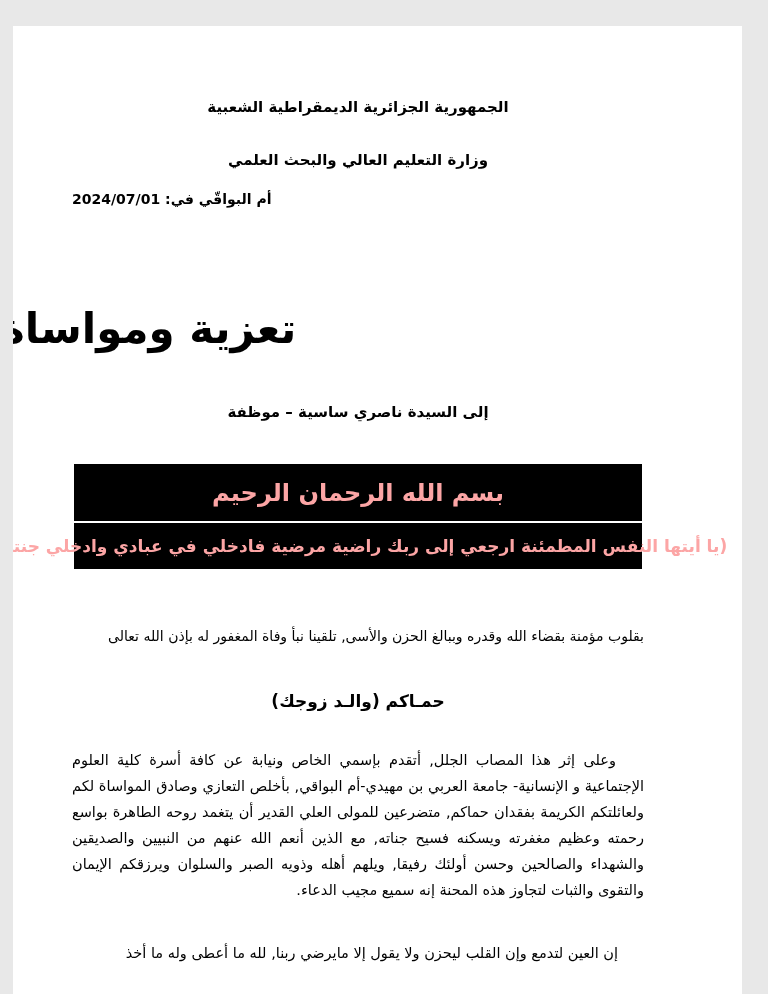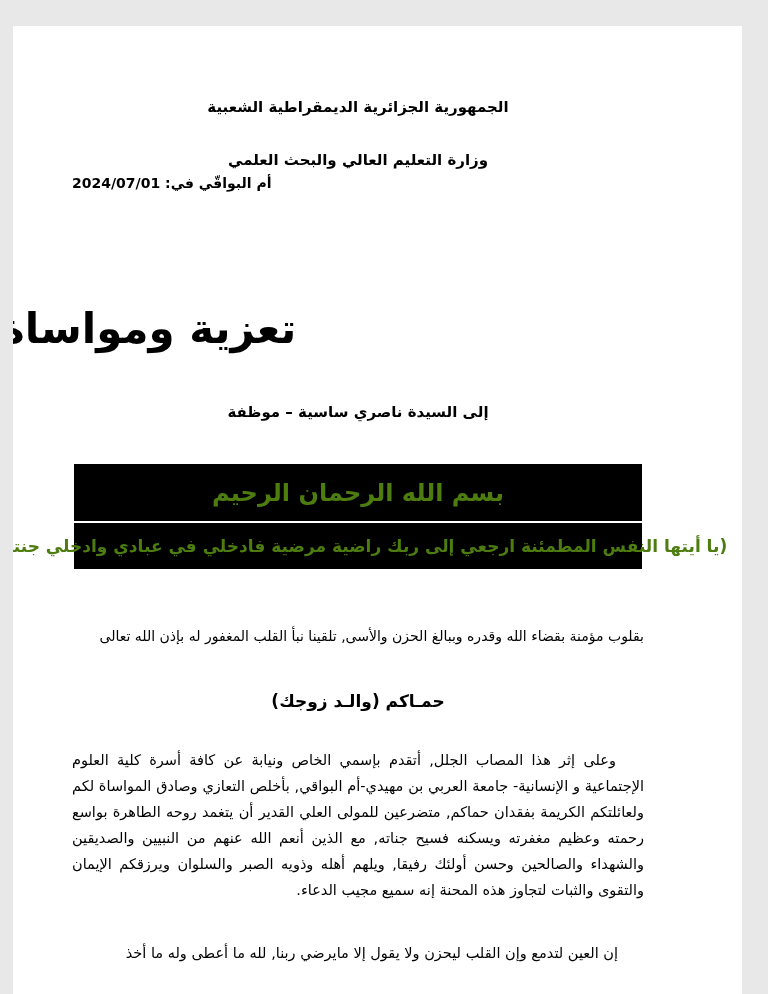--- a/index.html
+++ b/index.html
@@ -17,21 +17,21 @@
   }
   .letterhead {
     padding-top: 42px;
     text-align: center;
     font-weight: bold;
     font-size: 15px;
     line-height: 27px;
   }
   .date-line {
     position: absolute;
-    top: 136px;
+    top: 152px;
     left: 85px;
     direction: rtl;
     font-weight: bold;
     font-size: 14px;
     white-space: nowrap;
   }
   .doc-title {
     margin-top: 92px;
     text-align: left;
     font-weight: bold;
@@ -50,21 +50,21 @@
     text-align: center;
     font-weight: bold;
     font-size: 15px;
   }
   .banners {
     width: 594px;
     margin: 17px auto 0 auto;
   }
   .banner {
     background: #000000;
-    color: #4d7c0f;
+    color: #fca5a5;
     display: flex;
     align-items: center;
     justify-content: center;
     text-align: center;
   }
   .banner-basmala {
     height: 57px;
     font-size: 24px;
     font-weight: bold;
   }
@@ -128,21 +128,21 @@
 
   <div class="doc-title">تعزية ومواساة</div>
 
   <div class="addressee-1">إلى السيدة ناصري ساسية – موظفة</div>
 
   <div class="banners">
     <div class="banner banner-basmala">بسم الله الرحمان الرحيم</div>
     <div class="banner banner-verse">(يا أيتها النفس المطمئنة ارجعي إلى ربك راضية مرضية فادخلي في عبادي وادخلي جنتي)</div>
   </div>
 
-  <p class="body-intro">بقلوب مؤمنة بقضاء الله وقدره وببالغ الحزن والأسى, تلقينا نبأ القلب المغفور له بإذن الله تعالى</p>
+  <p class="body-intro">بقلوب مؤمنة بقضاء الله وقدره وببالغ الحزن والأسى, تلقينا نبأ وفاة المغفور له بإذن الله تعالى</p>
 
   <div class="deceased-line">حمـاكم (والـد زوجك)</div>
 
   <p class="body-paragraph">وعلى إثر هذا المصاب الجلل, أتقدم بإسمي الخاص ونيابة عن كافة أسرة كلية العلوم الإجتماعية و الإنسانية- جامعة العربي بن مهيدي-أم البواقي, بأخلص التعازي وصادق المواساة لكم ولعائلتكم الكريمة بفقدان حماكم, متضرعين للمولى العلي القدير أن يتغمد روحه الطاهرة بواسع رحمته وعظيم مغفرته ويسكنه فسيح جناته, مع الذين أنعم الله عنهم من النبيين والصديقين والشهداء والصالحين وحسن أولئك رفيقا, ويلهم أهله وذويه الصبر والسلوان ويرزقكم الإيمان والتقوى والثبات لتجاوز هذه المحنة إنه سميع مجيب الدعاء.</p>
 
   <p class="closing-line">إن العين لتدمع وإن القلب ليحزن ولا يقول إلا مايرضي ربنا, لله ما أعطى وله ما أخذ</p>
 
   <div class="istirja">إنّا لله وإنّا إليه راجعون</div>
 
 </div>

